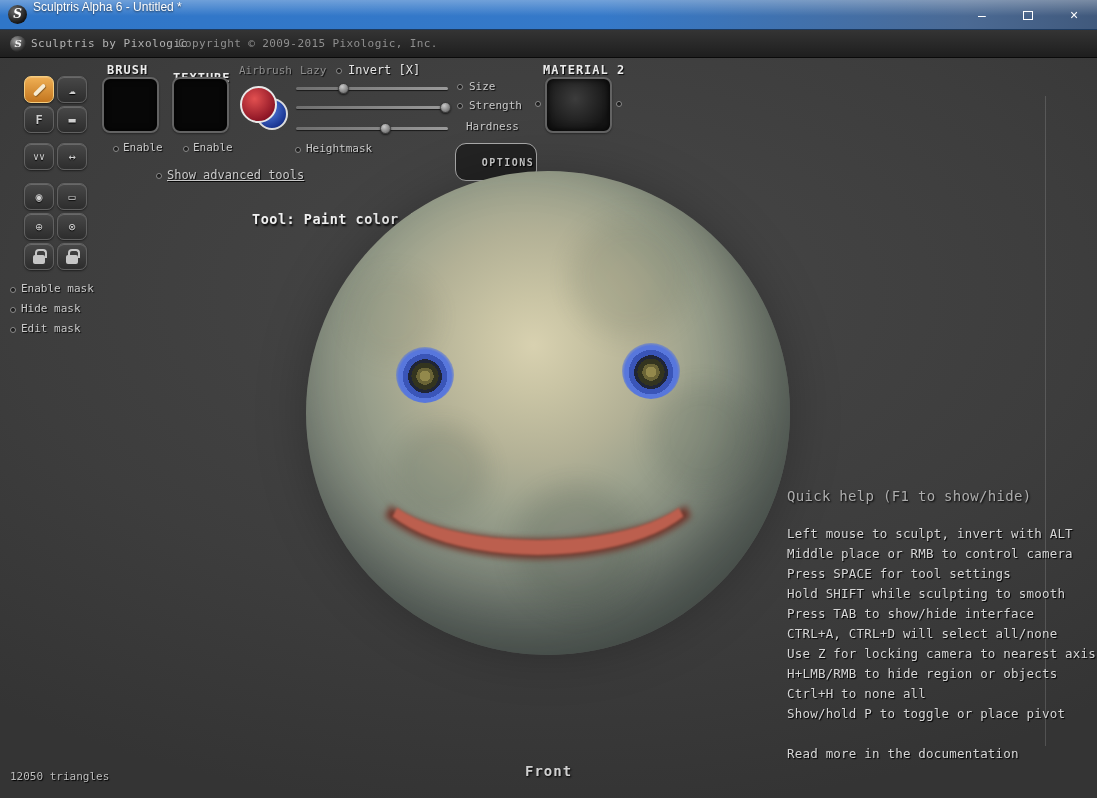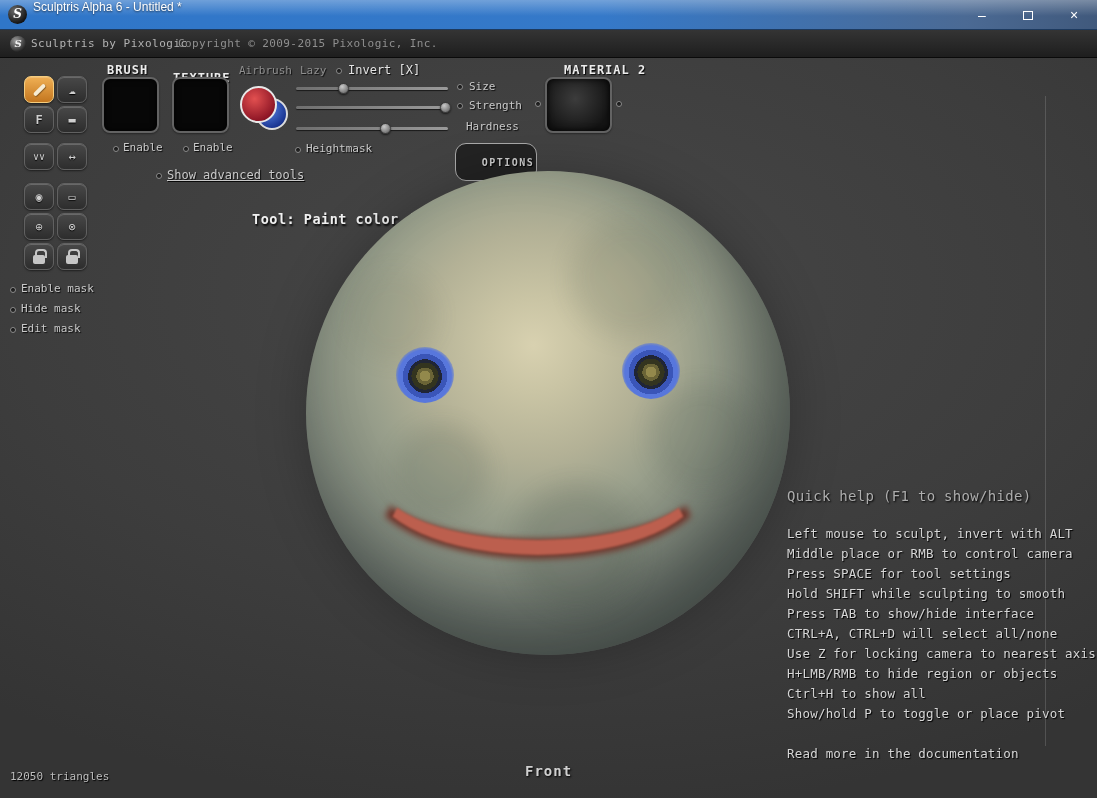--- a/index.html
+++ b/index.html
@@ -217,21 +217,21 @@
     <span class="dot" style="left:457px; top:45px;"></span>
     <div class="lbl" style="position:absolute; left:469px; top:41px;">Strength</div>
 
     <div class="slider-track" style="left:296px; top:69px;"></div>
     <div class="slider-thumb" style="left:380px; top:65px;"></div>
     <div class="lbl" style="position:absolute; left:466px; top:62px;">Hardness</div>
 
     <span class="dot" style="left:295px; top:89px;"></span>
     <div class="lbl" style="position:absolute; left:306px; top:84px;">Heightmask</div>
 
-    <div class="lbl-bold" style="position:absolute; left:543px; top:5px;margin-left:21px;">MATERIAL 2</div>
+    <div class="lbl-bold" style="position:absolute; left:543px; top:5px;">MATERIAL 2</div>
     <div class="swatch" style="left:545px; top:19px; width:67px; height:56px; background:radial-gradient(circle at 45% 38%, #3c3c3c, #141414 75%);"></div>
     <span class="dot" style="left:535px; top:43px;"></span>
     <span class="dot" style="left:616px; top:43px;"></span>
 
     <div class="options-btn">OPTIONS</div>
 
     <span class="dot" style="left:156px; top:115px;"></span>
     <div class="lbl" style="position:absolute; left:167px; top:110px; font-size:12px;text-decoration:underline;">Show advanced tools</div>
 
     <div class="tool-status">Tool: Paint color (D)</div>
@@ -247,21 +247,21 @@
     <div class="qh-title">Quick help (F1 to show/hide)</div>
     <div class="qh-lines">
       <div class="qh-line">Left mouse to sculpt, invert with ALT</div>
       <div class="qh-line">Middle place or RMB to control camera</div>
       <div class="qh-line">Press SPACE for tool settings</div>
       <div class="qh-line">Hold SHIFT while sculpting to smooth</div>
       <div class="qh-line">Press TAB to show/hide interface</div>
       <div class="qh-line">CTRL+A, CTRL+D will select all/none</div>
       <div class="qh-line">Use Z for locking camera to nearest axis</div>
       <div class="qh-line">H+LMB/RMB to hide region or objects</div>
-      <div class="qh-line">Ctrl+H to show all</div>
+      <div class="qh-line">Ctrl+H to none all</div>
       <div class="qh-line">Show/hold P to toggle or place pivot</div>
       <div class="qh-line qh-footer">Read more in the documentation</div>
     </div>
 
     <div class="status-tris">12050 triangles</div>
     <div class="status-view">Front</div>
 
     <div class="right-divider"></div>
   </div>
 

